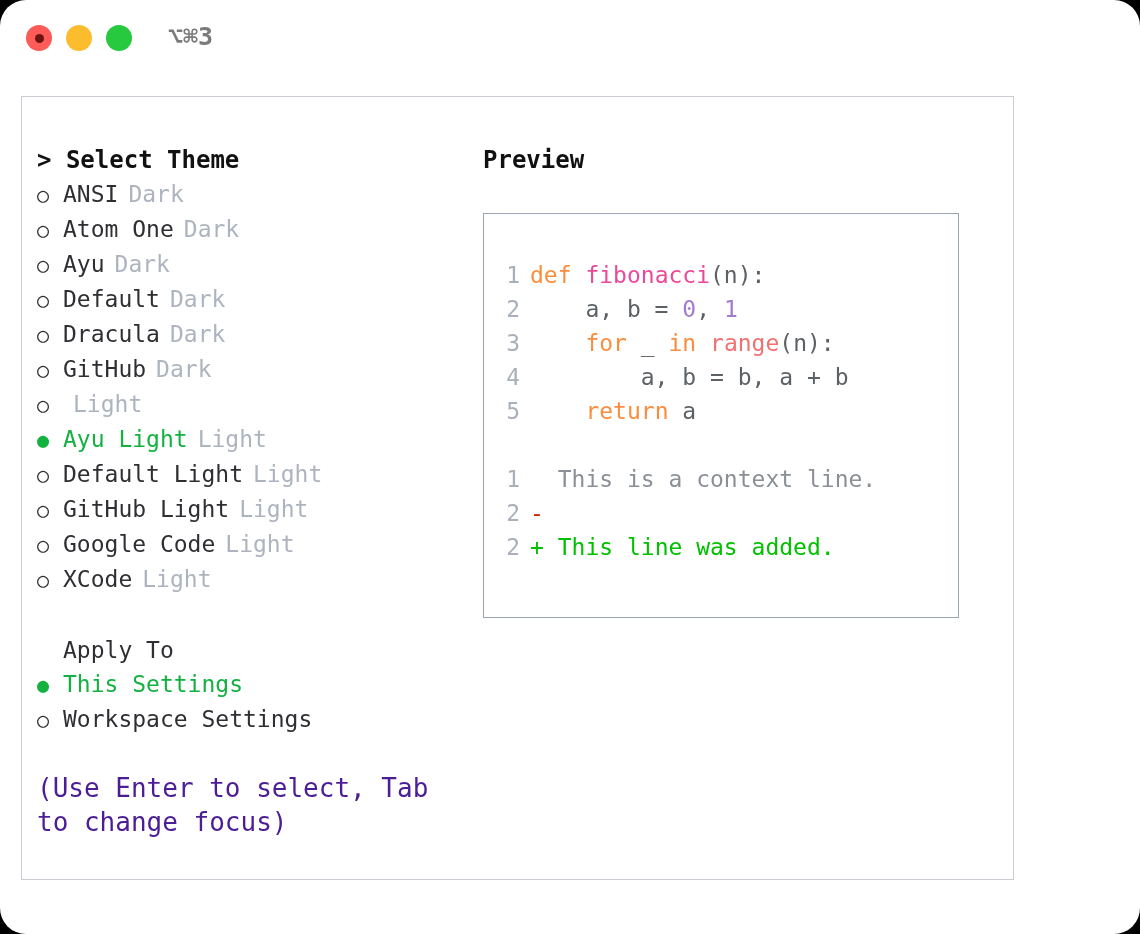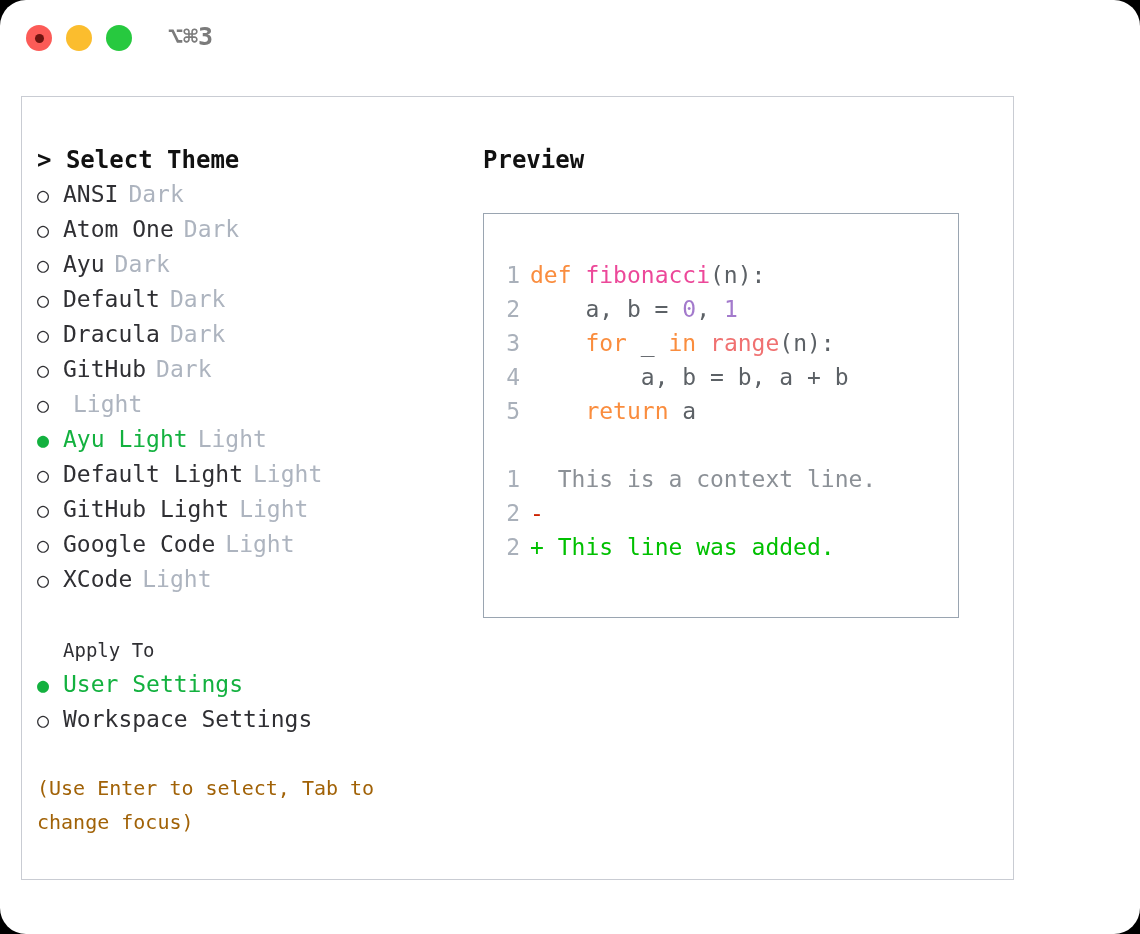--- a/index.html
+++ b/index.html
@@ -127,32 +127,32 @@
   .opt-row.selected .opt-label  { color: #13b13f; }
   .opt-label { color: #2f2f33; }
   .opt-tag {
     color: #adb4bf;
     margin-left: 10px;
   }
 
   .group-gap { height: 36px; }
 
   .group-head {
-    font-size: 19px;
+    font-size: 23px;
     line-height: 34px;
     color: #2f2f33;
     padding-left: 26px;
     white-space: pre;
   }
 
   .hint {
     margin-top: 34px;
-    font-size: 20px;
-    line-height: 34px;
-    color: #a16207;
+    font-size: 26px;
+    line-height: 34px;
+    color: #4c1d95;
     width: 404px;
     white-space: pre-wrap;
   }
 
   
   .preview-box {
     margin-top: 36px;
     width: 476px;
     height: 405px;
     border: 1.5px solid #9aa5b1;
@@ -222,21 +222,21 @@
           <div class="opt-row"><span class="opt-marker">○</span><span class="opt-label">GitHub Light</span><span class="opt-tag">Light</span></div>
           <div class="opt-row"><span class="opt-marker">○</span><span class="opt-label">Google Code</span><span class="opt-tag">Light</span></div>
           <div class="opt-row"><span class="opt-marker">○</span><span class="opt-label">XCode</span><span class="opt-tag">Light</span></div>
         </div>
 
       <div class="group-gap"></div>
 
       <div class="group-head">Apply To</div>
 
       <div class="opt-list" id="apply-list">
-          <div class="opt-row selected"><span class="opt-marker">●</span><span class="opt-label">User Settings</span></div>
+          <div class="opt-row selected"><span class="opt-marker">●</span><span class="opt-label">This Settings</span></div>
           <div class="opt-row"><span class="opt-marker">○</span><span class="opt-label">Workspace Settings</span></div>
         </div>
 
       <div class="hint">(Use Enter to select, Tab to change focus)</div>
     </div>
 
     <div class="col-right">
 
       <div class="section-title">Preview</div>
 

